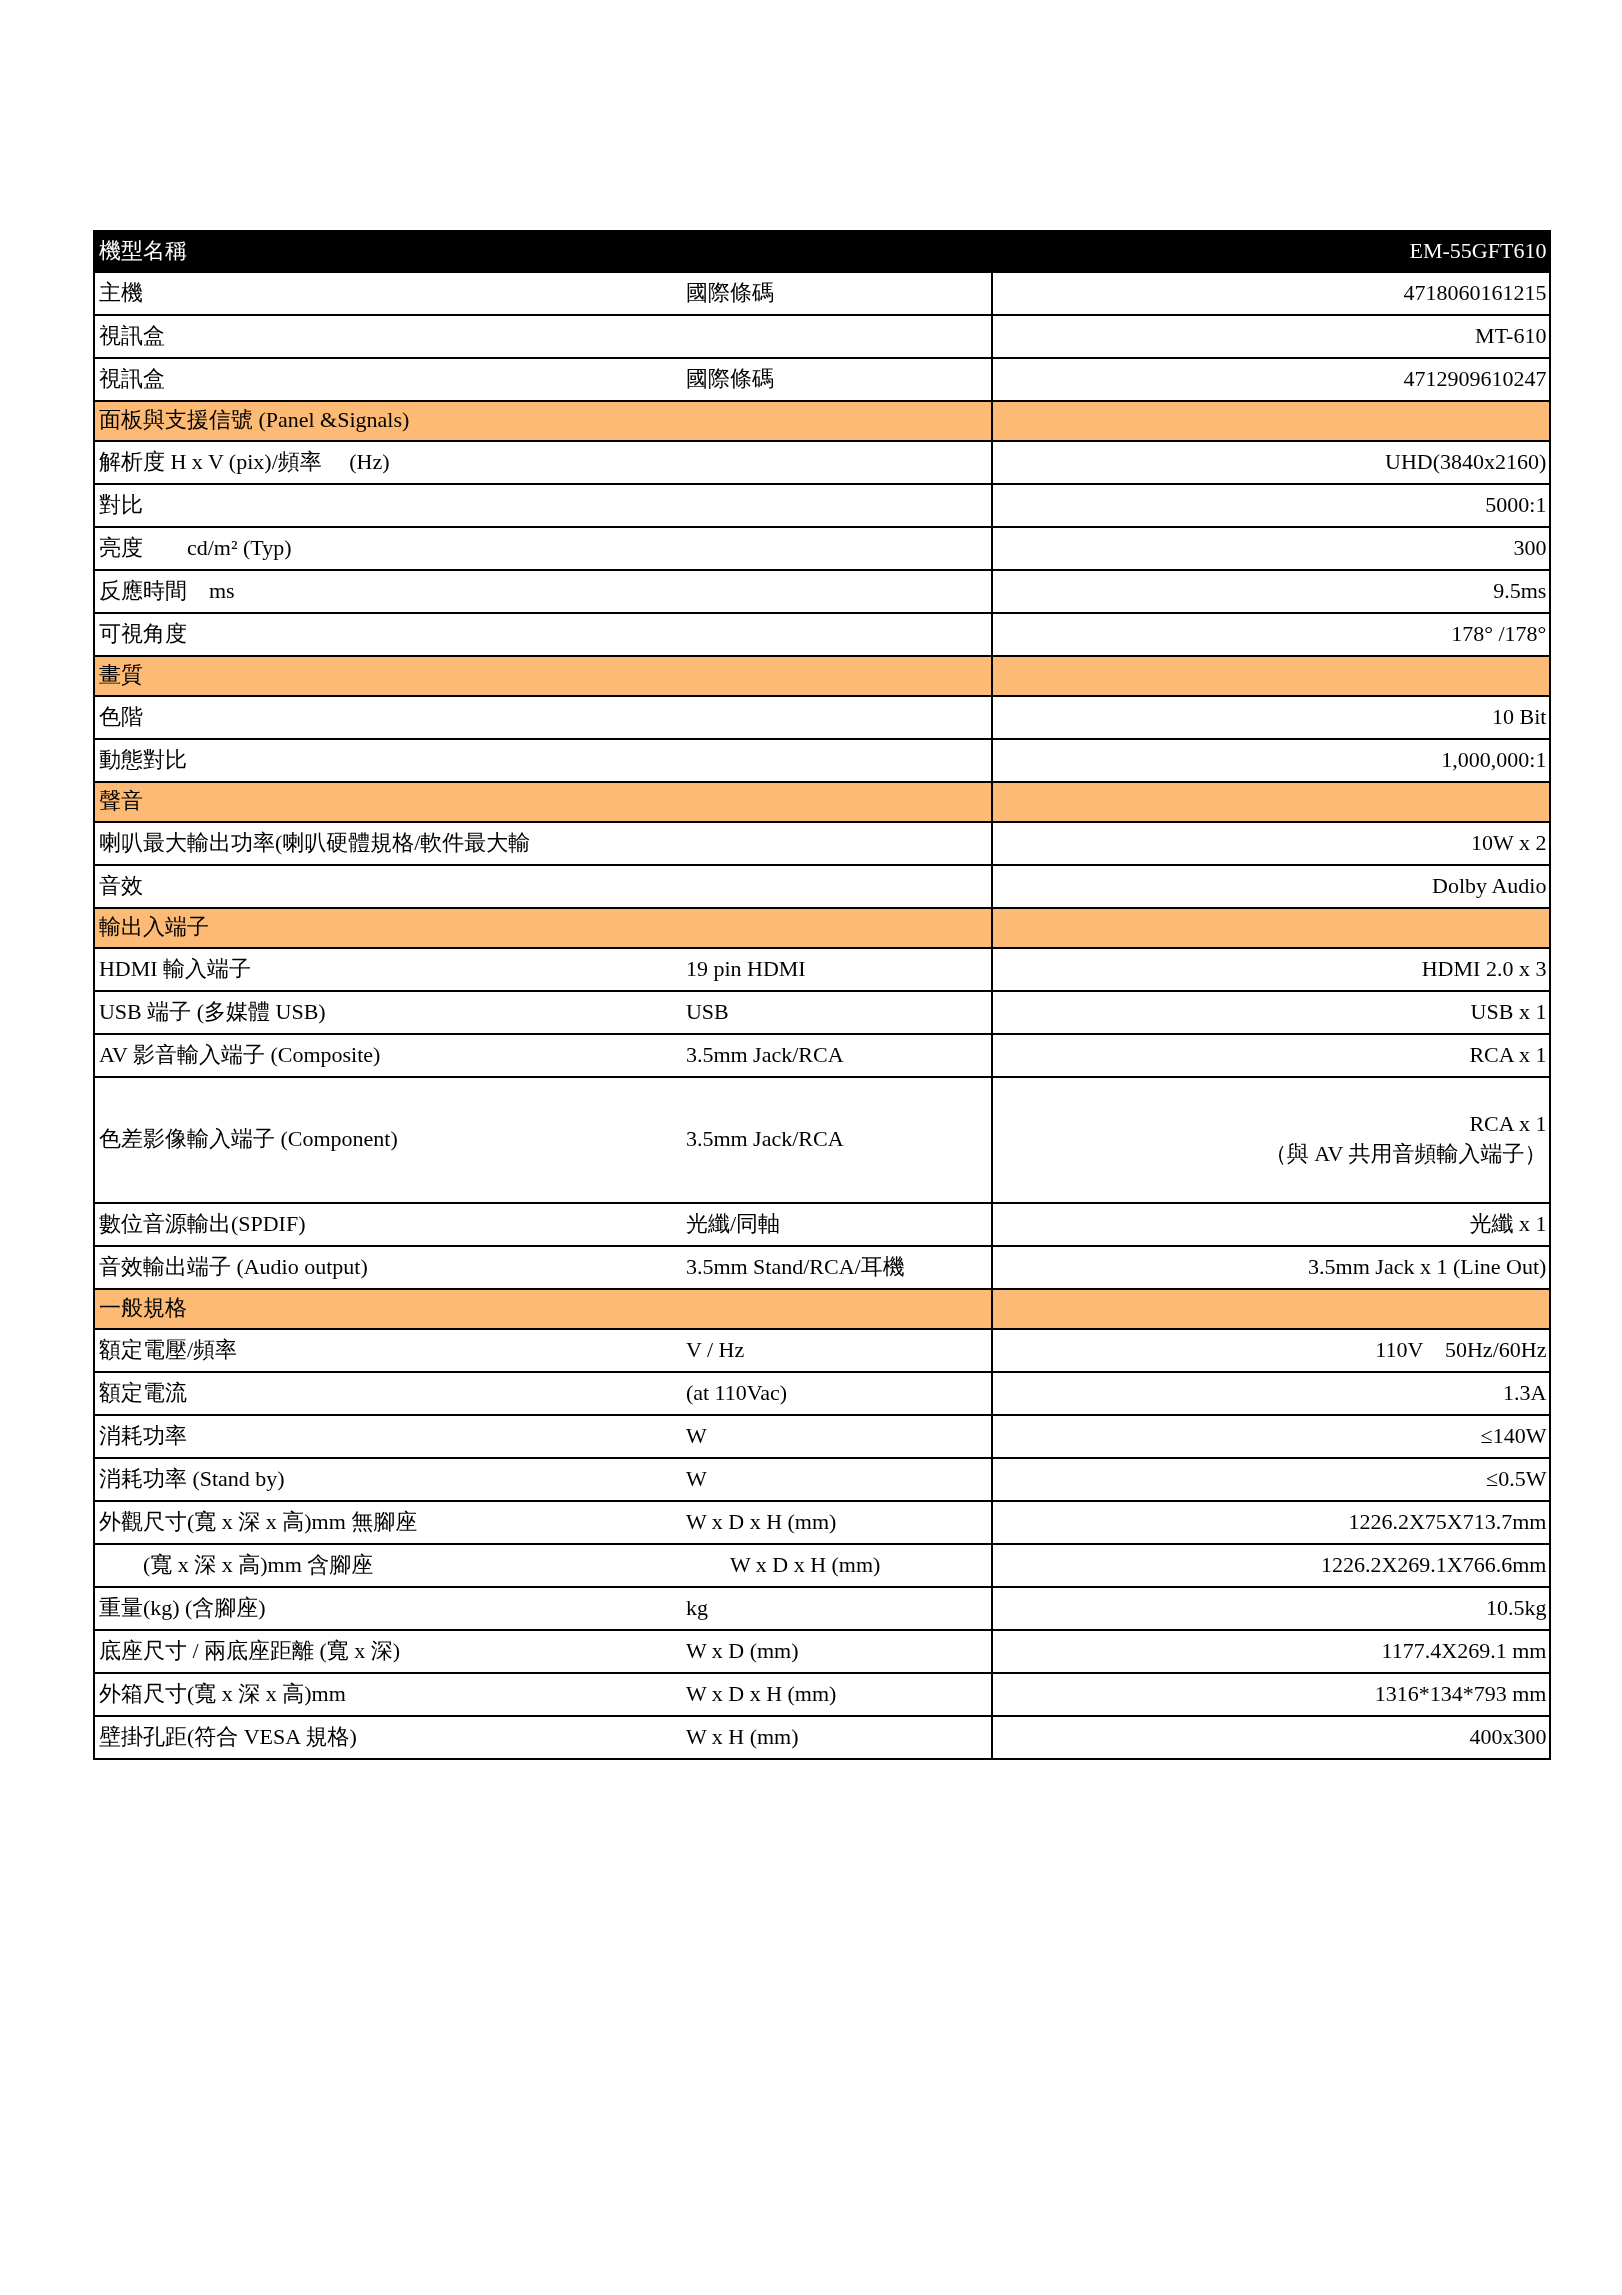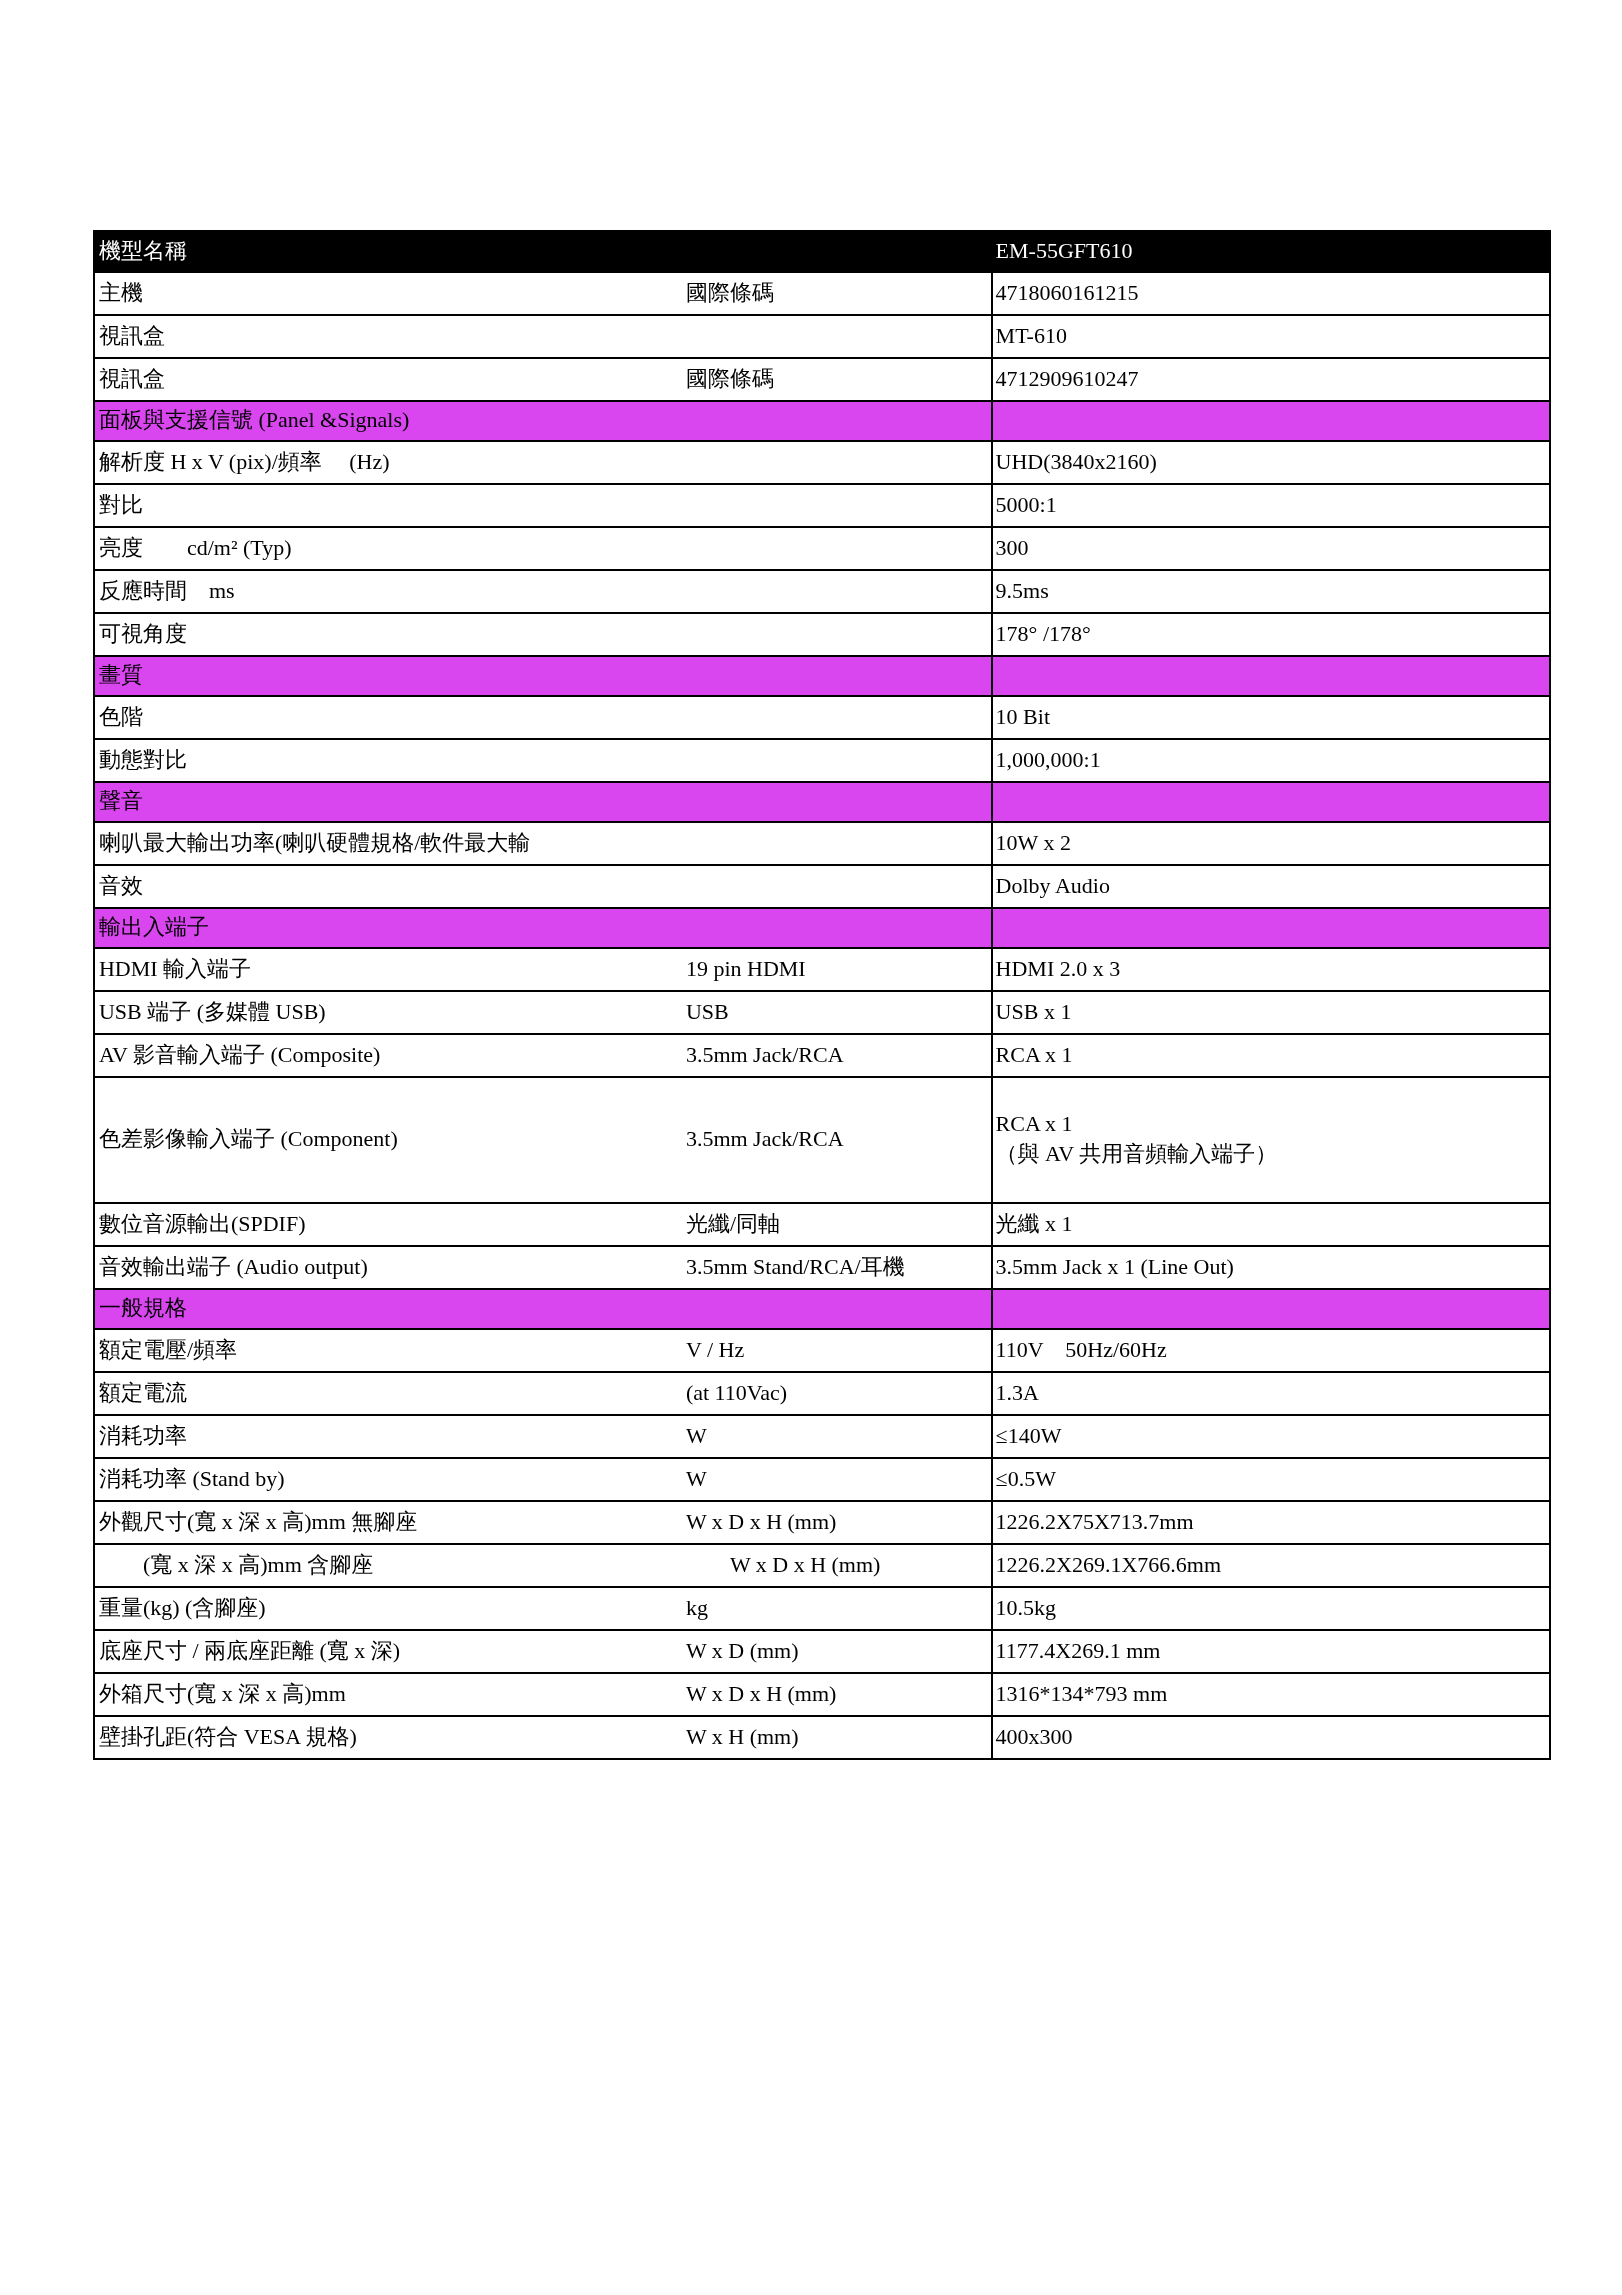--- a/index.html
+++ b/index.html
@@ -66,39 +66,39 @@
   }
   .lcell .mid {
     flex: 1 1 auto;
     white-space: nowrap;
     margin-left: 18px;
   }
   .lcell .lbl.indent { padding-left: 44px; }
 
   .rcell {
     display: block;
-    text-align: left;
+    text-align: right;
     padding: 4.6px 2.6px 5.9px 2.6px;
   }
   .rcell .sub {
     display: block;
     margin-top: 4px;
   }
 
   
   tr.header-row td {
     background: #000000;
     color: #ffffff;
     height: 39px;
   }
   tr.header-row .lcell,
   tr.header-row .rcell { color: #ffffff; }
 
   tr.section-row td {
-    background: #d946ef;
+    background: #fdba74;
     height: 38px;
   }
 
   tr.tall-row td { height: 124px; }
 
   .nowrap { white-space: nowrap; }
 </style>
 </head>
 <body>
 

